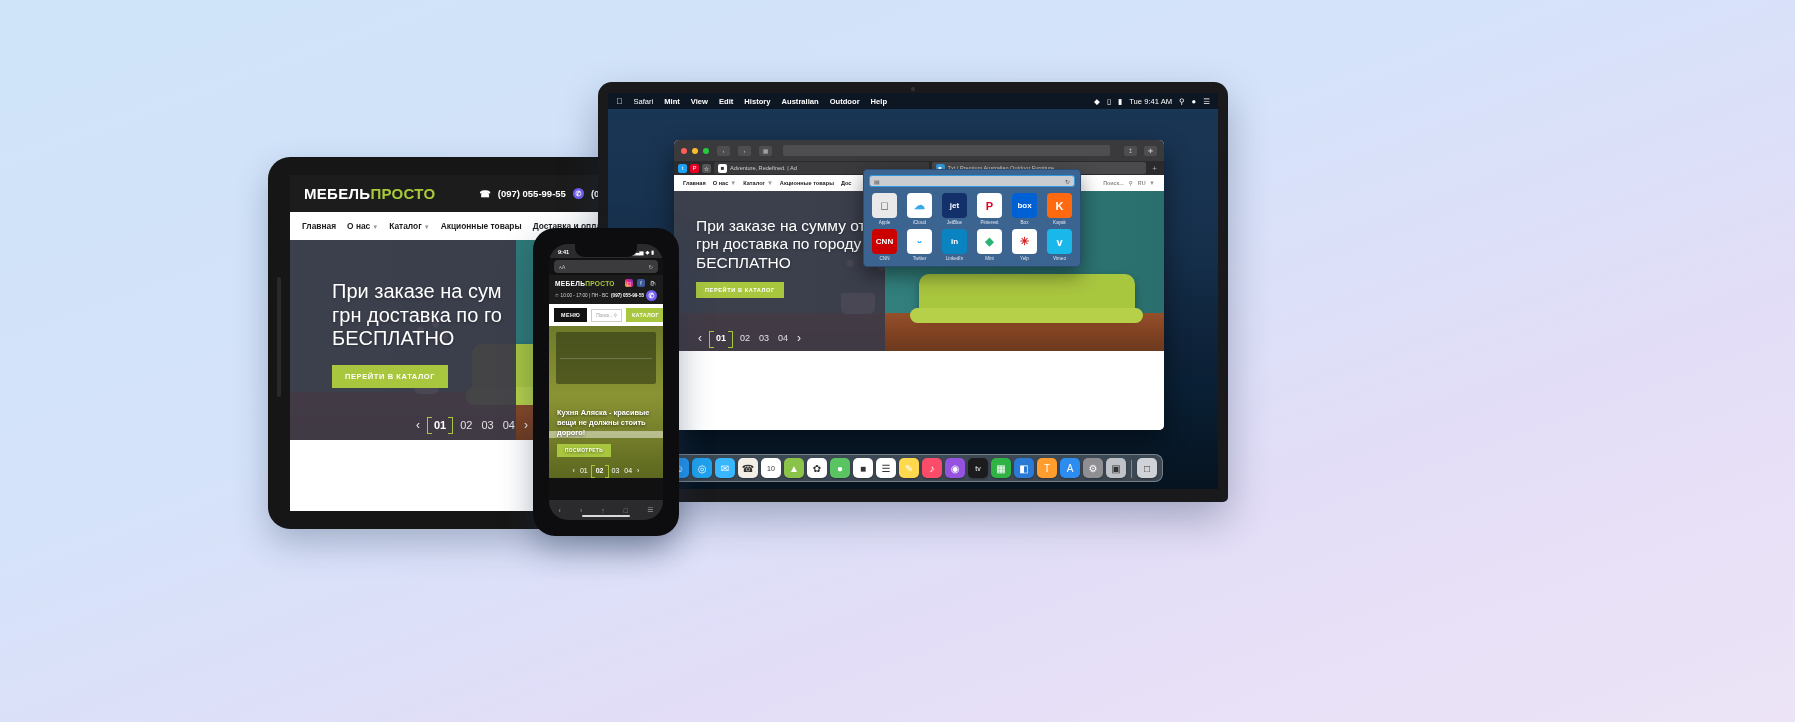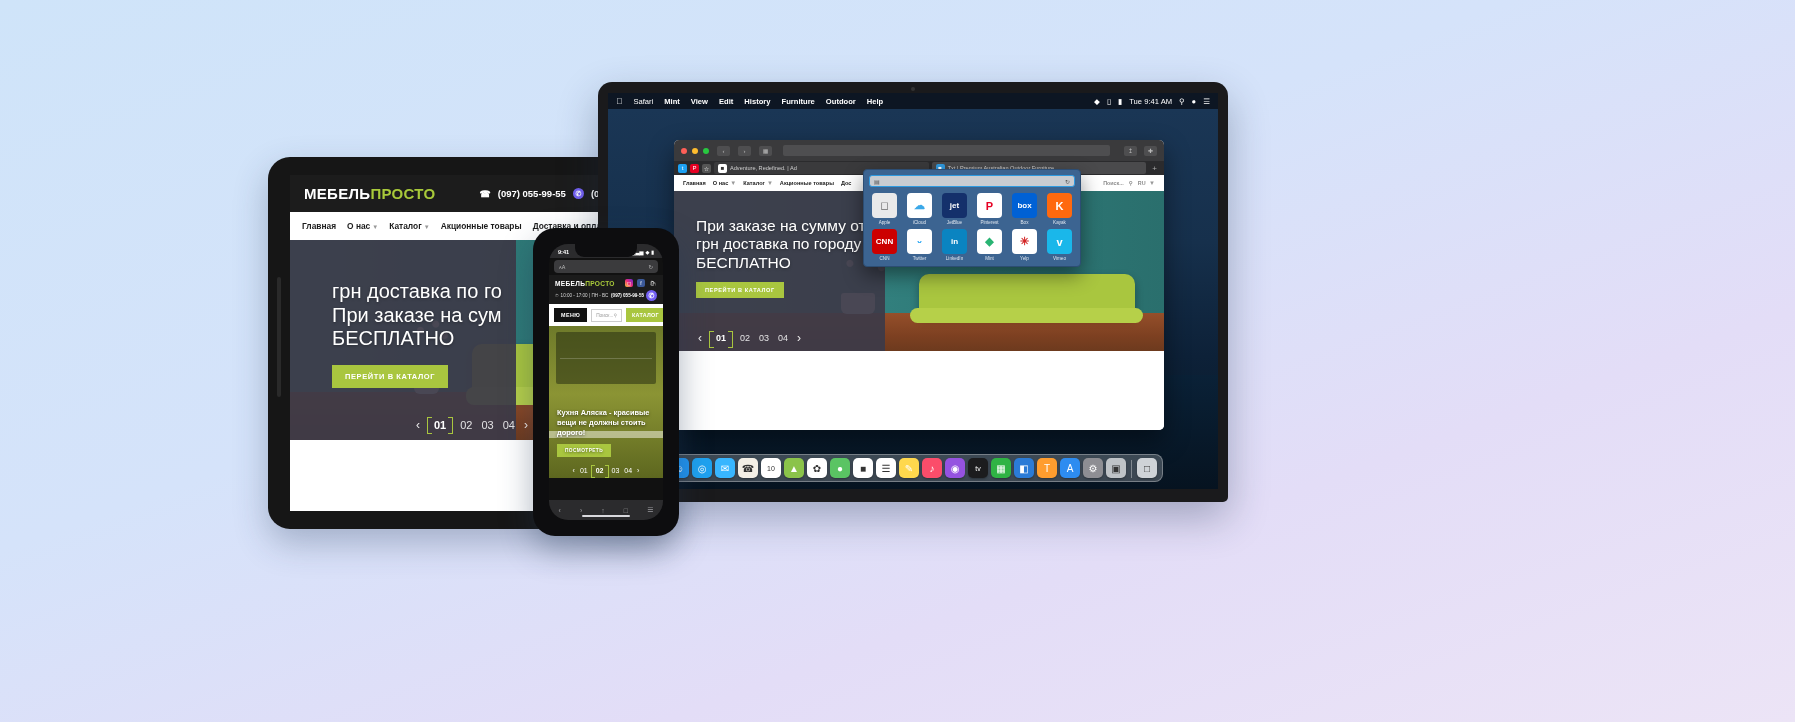--- a/index.html
+++ b/index.html
@@ -205,22 +205,22 @@
         <div class="hero-photo">
           <div class="hero-wall"></div>
           <div class="hero-floor"></div>
           <div class="sofa"></div>
           <div class="stems"></div>
           <div class="vase"></div>
         </div>
         <div class="hero-scrim"></div>
         <div class="hero-copy">
           <div class="hero-h1">
+            <div>При заказе на сум</div>
             <div>грн доставка по го</div>
-            <div>При заказе на сум</div>
             <div>БЕСПЛАТНО</div>
           </div>
           <span class="btn-green">ПЕРЕЙТИ В КАТАЛОГ</span>
         </div>
         <div class="pager">
           <span class="arw">‹</span>
           <span class="cur">01</span>
           <span class="num">02</span>
           <span class="num">03</span>
           <span class="num">04</span>
@@ -236,21 +236,21 @@
       <div class="cam"></div>
       <div class="lscreen">
 
         <div class="menubar">
           <span class="apple"></span>
           <span style="font-weight:400">Safari</span>
           <span>Mint</span>
           <span>View</span>
           <span>Edit</span>
           <span>History</span>
-          <span>Furniture</span>
+          <span>Australian</span>
           <span>Outdoor</span>
           <span>Help</span>
           <span class="right">
             <span>◆</span>
             <span>▯</span>
             <span>▮</span>
             <span>Tue 9:41 AM</span>
             <span>⚲</span>
             <span>●</span>
             <span>☰</span>

